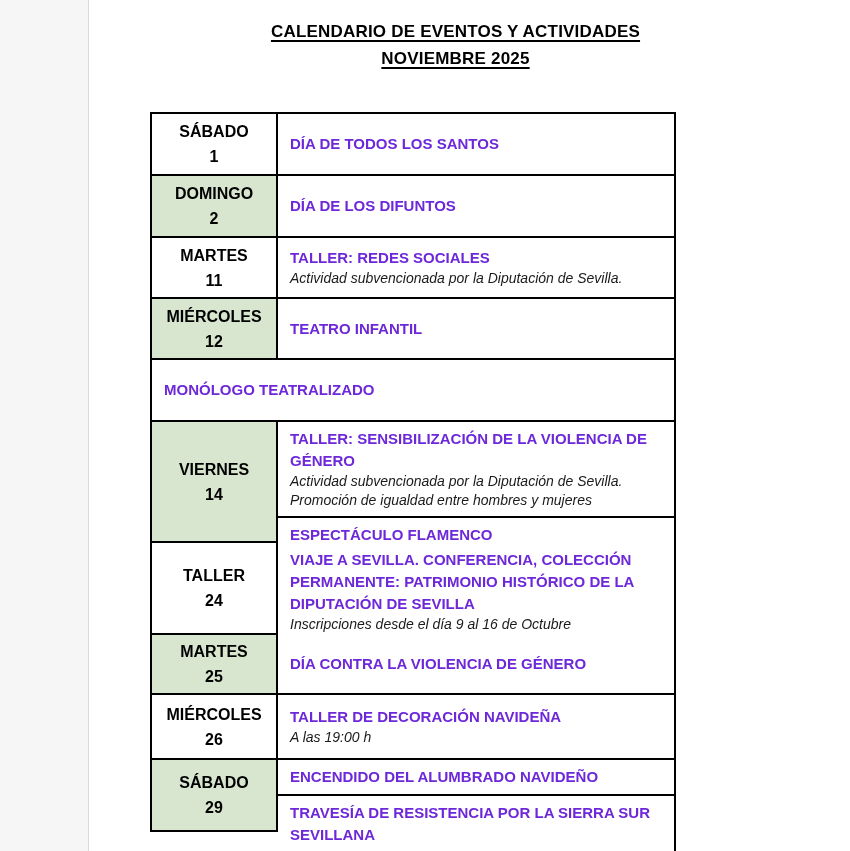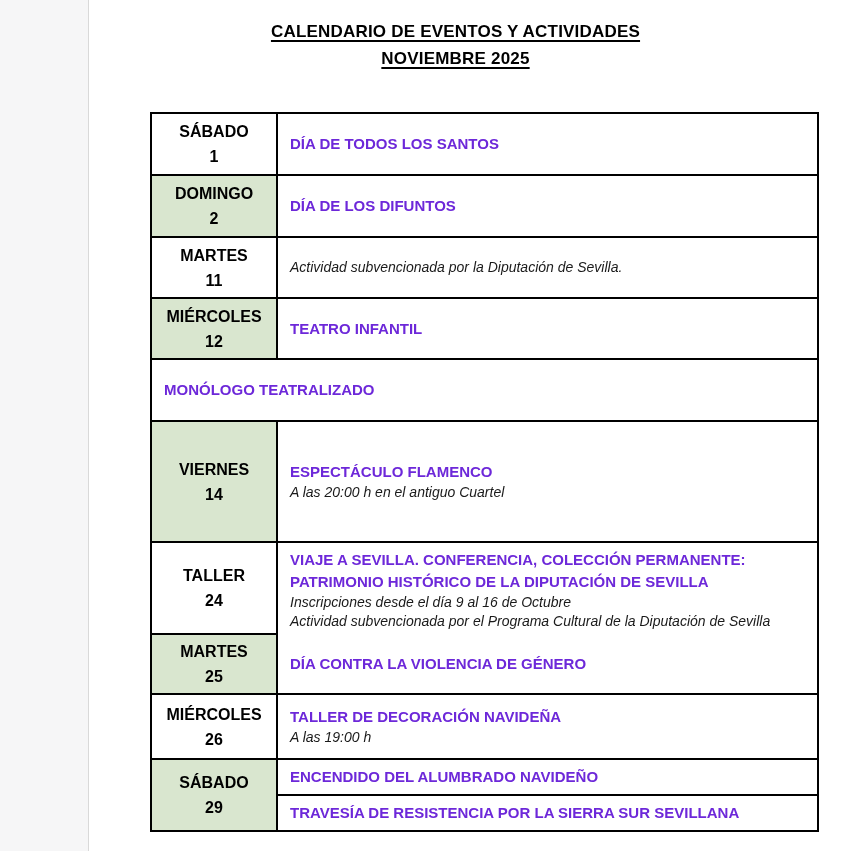--- a/index.html
+++ b/index.html
@@ -37,21 +37,21 @@
     line-height:27px;
     letter-spacing:.2px;
     color:#000;
   }
   .doc-title .line span{
     text-decoration:underline;
     text-decoration-thickness:2px;
     text-underline-offset:3px;
   }
   .cal-table{
-    width:669px;
+    width:526px;
     margin-left:61px;
     margin-top:40px;
     border-top:2px solid var(--table-border);
     border-left:2px solid var(--table-border);
   }
   .cal-row{display:flex;}
   .day-cell{
     width:126px;
     flex:0 0 126px;
     border-right:2px solid var(--table-border);
@@ -138,20 +138,21 @@
       </div>
     </div>
 
     <div class="cal-row h-r2">
       <div class="day-cell">
         <div class="day-name">MARTES</div>
         <div class="day-number">11</div>
       </div>
       <div class="events-col">
         <div class="event-cell">
+          <div class="event-title">TALLER: REDES SOCIALES</div>
           <div class="event-note">Actividad subvencionada por la Diputación de Sevilla.</div>
         </div>
       </div>
     </div>
 
     <div class="cal-row h-r3">
       <div class="day-cell highlight">
         <div class="day-name">MIÉRCOLES</div>
         <div class="day-number">12</div>
       </div>
@@ -169,20 +170,24 @@
         </div>
       </div>
     </div>
 
     <div class="cal-row h-r5">
       <div class="day-cell highlight">
         <div class="day-name">VIERNES</div>
         <div class="day-number">14</div>
       </div>
       <div class="events-col">
+        <div class="event-cell">
+          <div class="event-title">TALLER: SENSIBILIZACIÓN DE LA VIOLENCIA DE GÉNERO</div>
+          <div class="event-note">Actividad subvencionada por la Diputación de Sevilla. Promoción de igualdad entre hombres y mujeres</div>
+        </div>
         <div class="event-cell">
           <div class="event-title">ESPECTÁCULO FLAMENCO</div>
           <div class="event-note">A las 20:00 h en el antiguo Cuartel</div>
         </div>
       </div>
     </div>
 
     <div class="cal-row h-r6">
       <div class="day-cell">
         <div class="day-name">TALLER</div>

